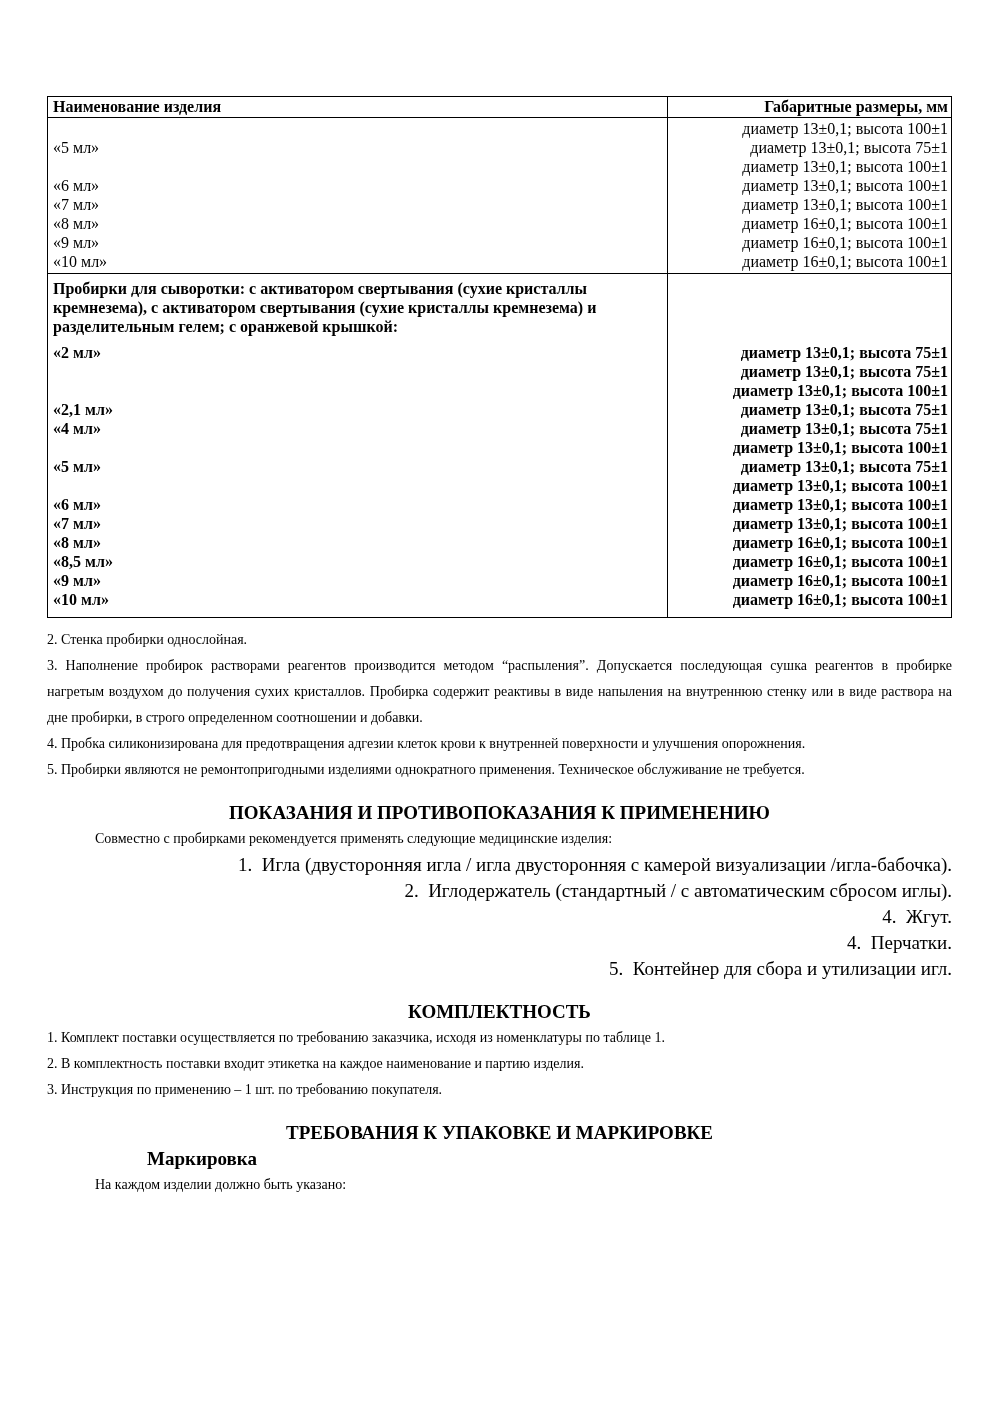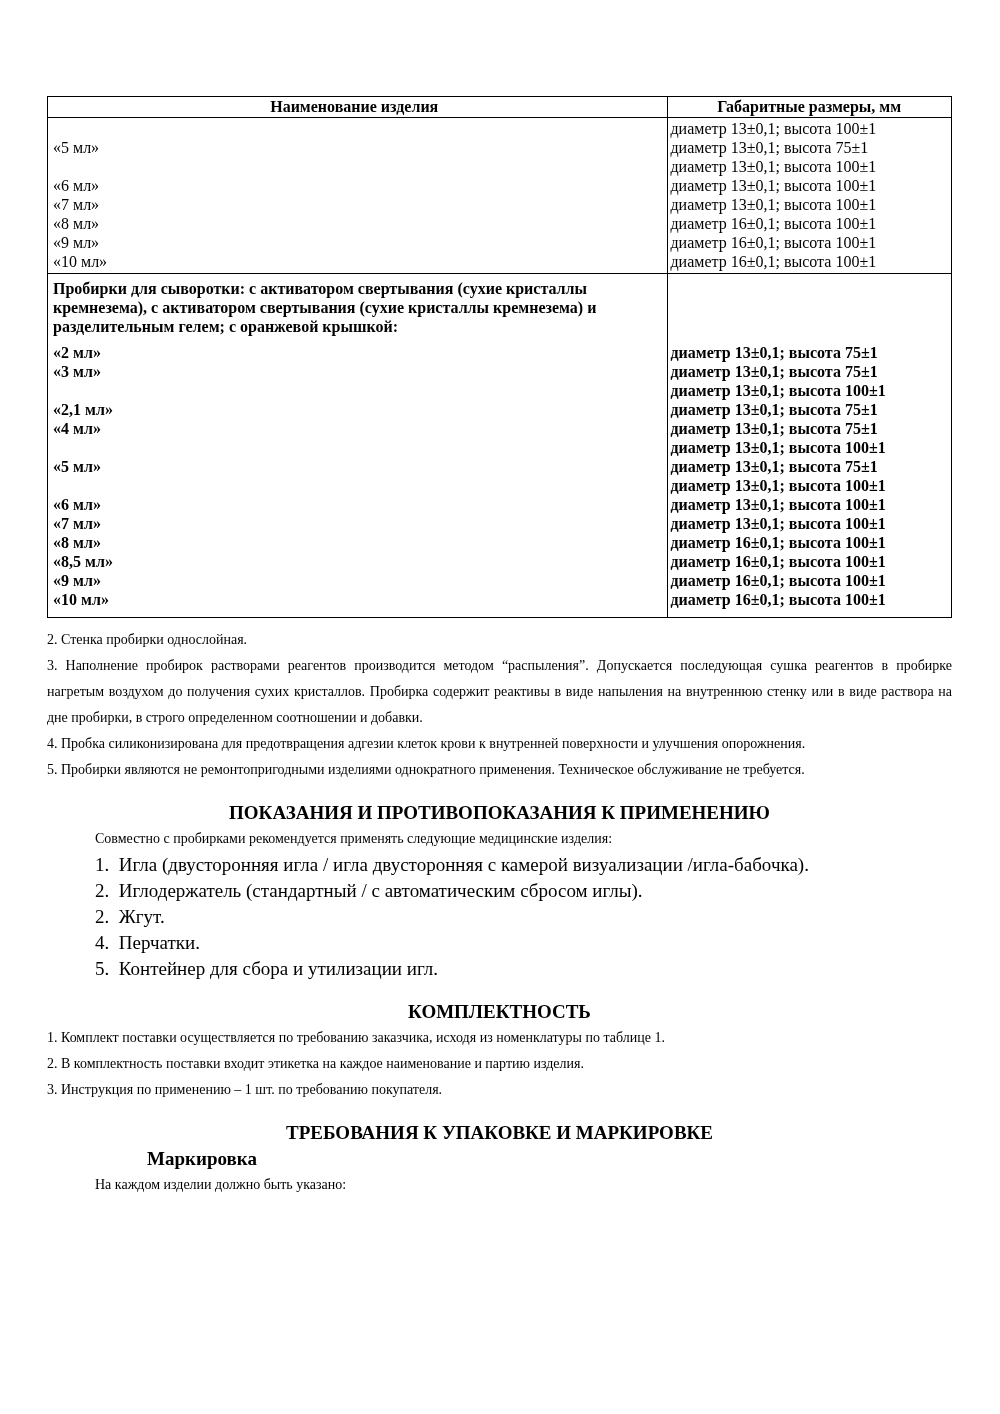--- a/index.html
+++ b/index.html
@@ -24,23 +24,23 @@
     content: "";
     position: absolute;
     top: 0; bottom: 0;
     left: 68.6%;
     width: 1px;
     background: #000;
   }
   .trow { display: flex; }
   .tcell { box-sizing: border-box; }
   .tcell.left  { flex: 0 0 68.6%; padding-left: 5px; padding-right: 12px; }
-  .tcell.right { flex: 1 1 auto; text-align: left; padding: 0 3px; }
+  .tcell.right { flex: 1 1 auto; text-align: right; padding: 0 3px; }
   .thead { border-bottom: 1px solid #000; }
-  .thead .tcell { font-weight: bold; text-align: center; line-height: 20px; }
+  .thead .tcell { font-weight: bold; line-height: 20px; }
   #tsection1 { padding: 1px 0 2px; }
   .tsection2 { border-top: 1px solid #000; padding: 5px 0 8px; font-weight: bold; }
   .vol-label, .dim { line-height: 19px; min-height: 19px; }
   .intro { line-height: 19px; margin-bottom: 7px; }
 
   
   .construction { margin-top: 9px; }
   .para {
     margin: 0;
     font-size: 14px;
@@ -53,20 +53,21 @@
     font-weight: bold;
     text-align: center;
     line-height: 26px;
     margin-top: 17px;
   }
   .list-item {
     font-size: 19px;
     line-height: 26px;
     padding-left: 48px;
     white-space: pre-wrap;
+    text-align: right;
   }
   .subheading {
     font-size: 19px;
     font-weight: bold;
     line-height: 26px;
     padding-left: 100px;
   }
 </style>
 </head>
 <body>
@@ -149,23 +150,20 @@
       <div id="s2rows">
           <div class="trow">
             <div class="tcell left">
               <div class="vol-label">«2 мл»</div>
             </div>
             <div class="tcell right">
               <div class="dim">диаметр 13±0,1; высота 75±1</div>
             </div>
           </div>
           <div class="trow">
-            <div class="tcell left">
-              <div class="vol-label">«3 мл»</div>
-            </div>
             <div class="tcell right">
               <div class="dim">диаметр 13±0,1; высота 75±1</div>
               <div class="dim">диаметр 13±0,1; высота 100±1</div>
             </div>
           </div>
           <div class="trow">
             <div class="tcell left">
               <div class="vol-label">«2,1 мл»</div>
             </div>
             <div class="tcell right">
@@ -249,21 +247,21 @@
       <p class="para">5. Пробирки являются не ремонтопригодными изделиями однократного применения. Техническое обслуживание не требуется.</p>
     </div>
 
   <div class="heading">ПОКАЗАНИЯ И ПРОТИВОПОКАЗАНИЯ К ПРИМЕНЕНИЮ</div>
   <div id="ind-paras">
       <p class="para indent">Совместно с пробирками рекомендуется применять следующие медицинские изделия:</p>
     </div>
   <div id="ind-list">
       <div class="list-item">1.  Игла (двусторонняя игла / игла двусторонняя с камерой визуализации /игла-бабочка).</div>
       <div class="list-item">2.  Иглодержатель (стандартный / с автоматическим сбросом иглы).</div>
-      <div class="list-item">2.  Жгут.</div>
+      <div class="list-item">4.  Жгут.</div>
       <div class="list-item">4.  Перчатки.</div>
       <div class="list-item">5.  Контейнер для сбора и утилизации игл.</div>
     </div>
 
   <div class="heading">КОМПЛЕКТНОСТЬ</div>
   <div id="comp-paras">
       <p class="para">1. Комплект поставки осуществляется по требованию заказчика, исходя из номенклатуры по таблице 1.</p>
       <p class="para">2. В комплектность поставки входит этикетка на каждое наименование и партию изделия.</p>
       <p class="para">3. Инструкция по применению – 1 шт. по требованию покупателя.</p>
     </div>

